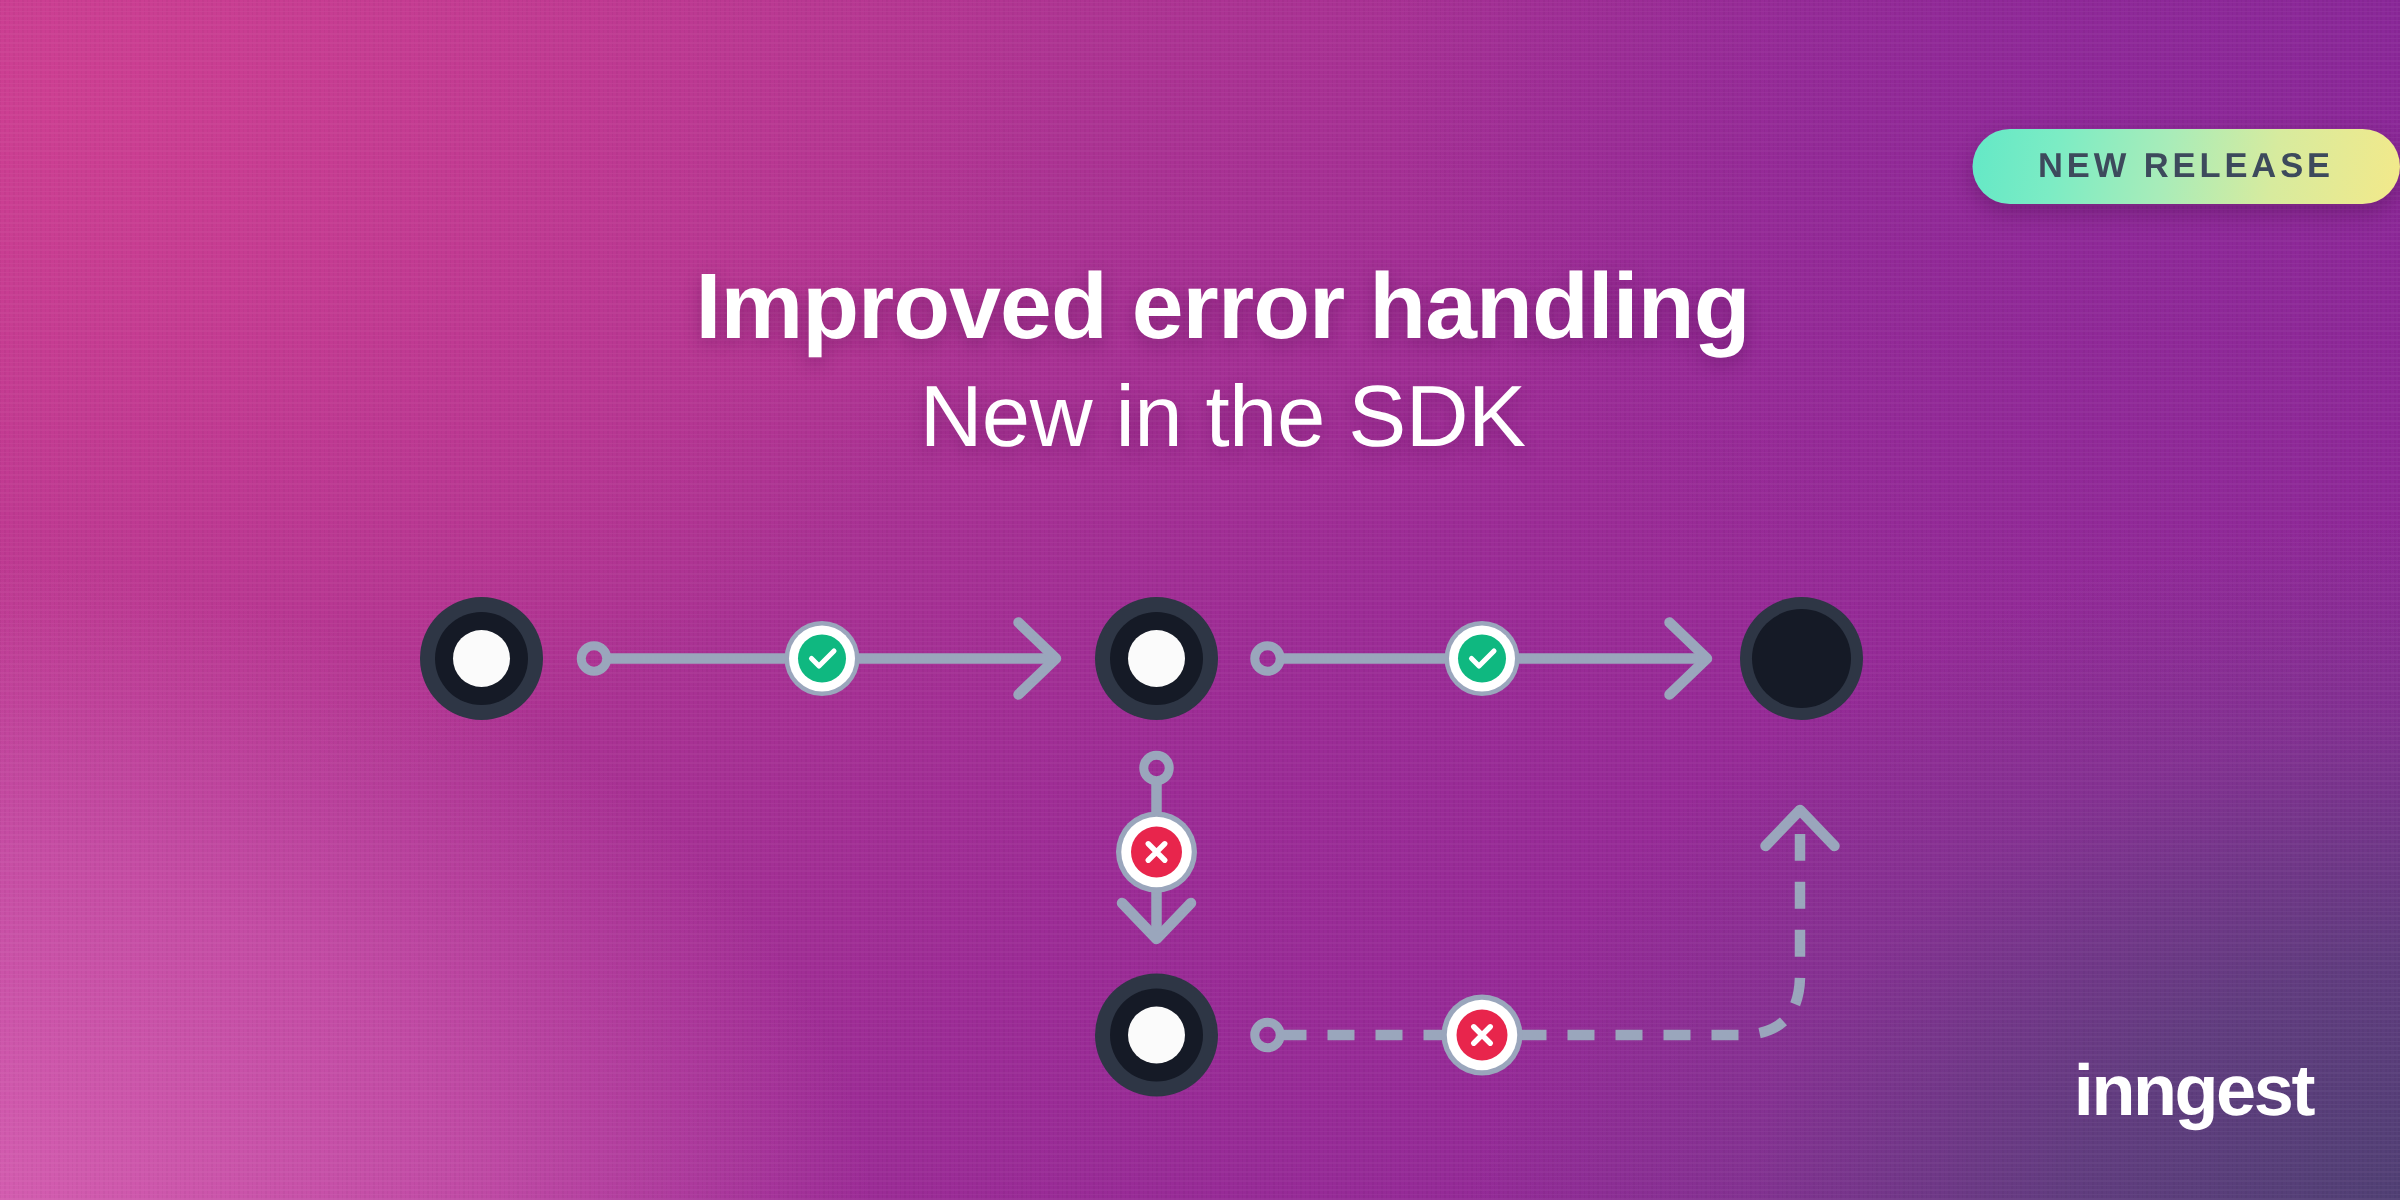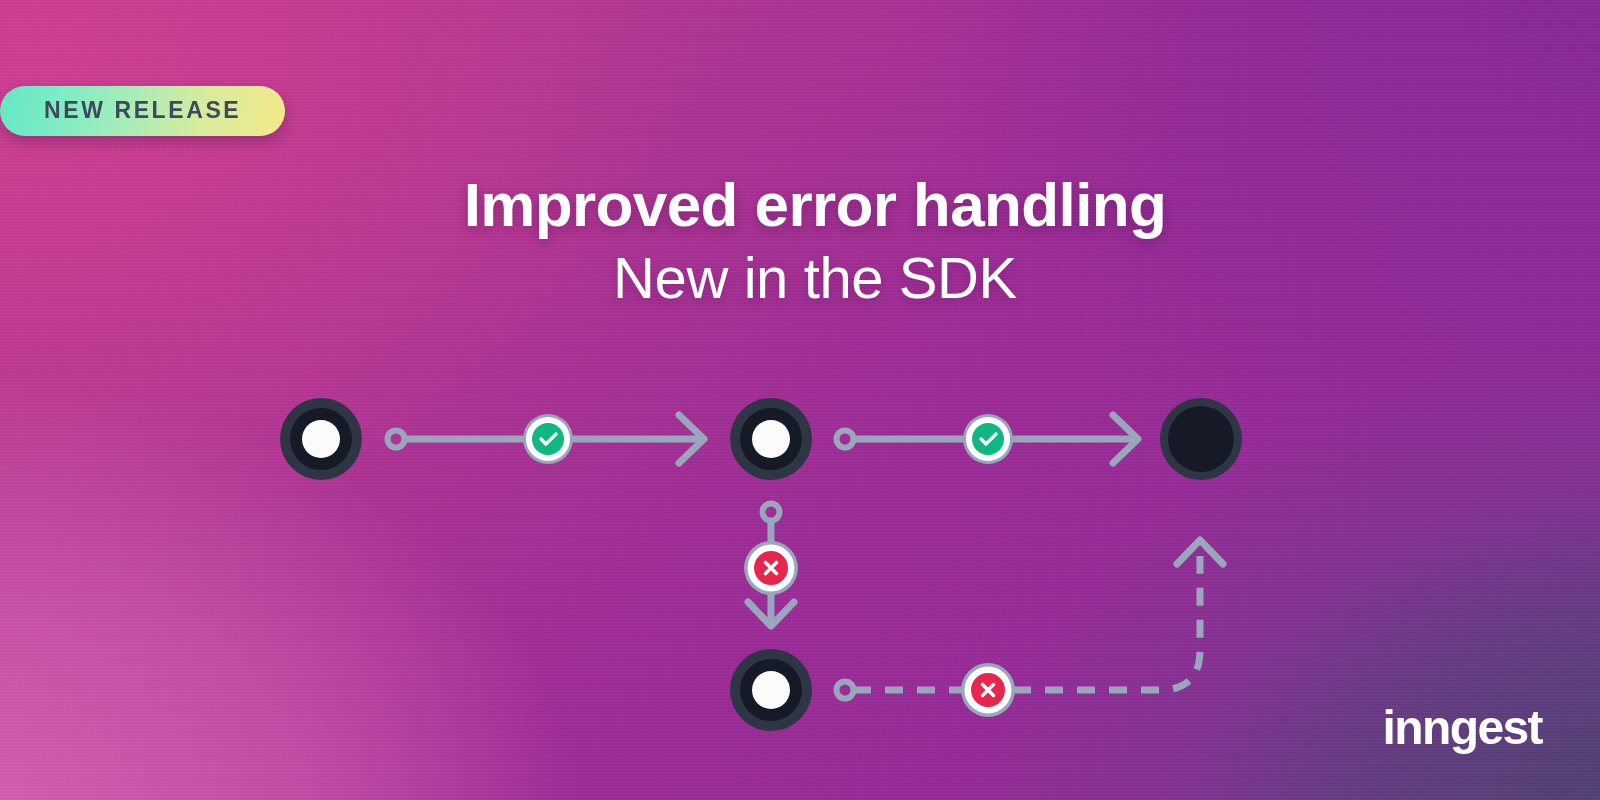--- a/index.html
+++ b/index.html
@@ -49,21 +49,21 @@
       repeating-linear-gradient(90deg, rgba(0,0,0,0.5) 0 1px, rgba(0,0,0,0) 1px 3px);
   }
 
   
   .badge-wrap {
     position: absolute;
     top: 86px;
     left: 0;
     width: 100%;
     display: flex;
-    justify-content: flex-start;
+    justify-content: flex-end;
   }
   .badge {
     position: relative;
     padding: 13px 44px 14px;
     border-radius: 999px;
     background: linear-gradient(100deg, #63e8c6 0%, #7cecc4 20%, #a8ecb9 45%, #d7eb9e 70%, #f3e98a 100%);
     color: #3d4a5c;
     font-size: 23px;
     font-weight: bold;
     letter-spacing: 2.6px;

